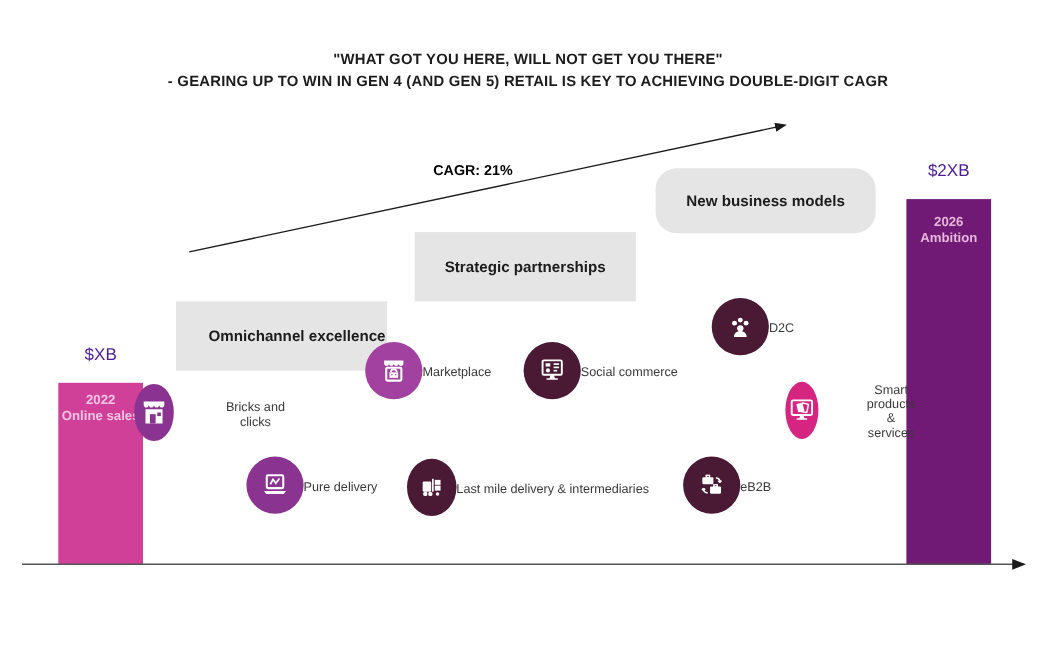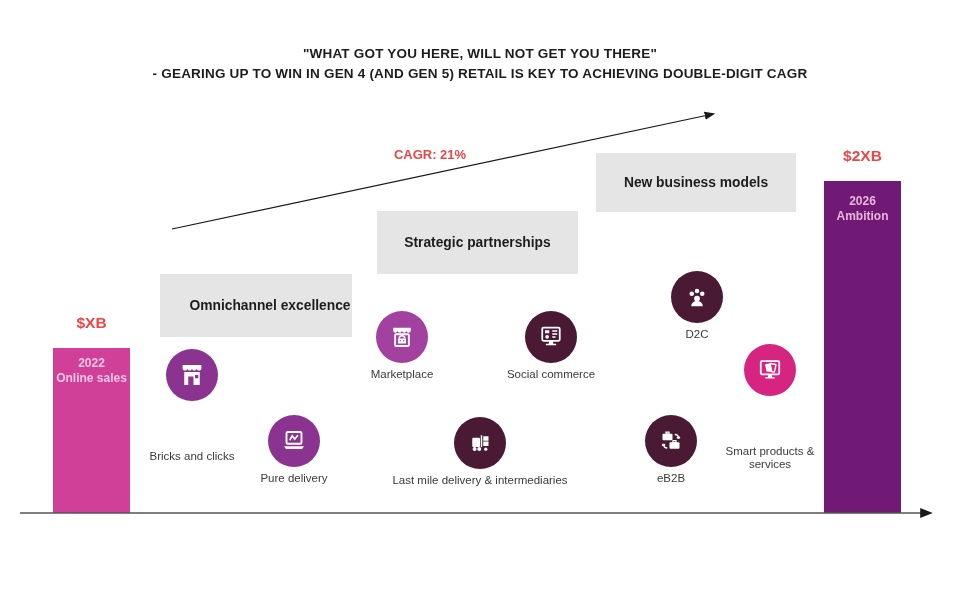--- a/index.html
+++ b/index.html
@@ -6,40 +6,40 @@
   .canvas {
     position:relative; width:960px; height:600px; background:#ffffff;
     font-family:"Liberation Sans", sans-serif; overflow:hidden;
   }
   
   .title { position:absolute; top:44px; left:0; width:100%; text-align:center;
            font-weight:700; font-size:13.5px; line-height:20px; color:#1c1c1c; letter-spacing:.2px; }
   
   .growth-arrow { position:absolute; left:165px; top:104px; width:560px; height:132px; }
   .cagr { position:absolute; left:370px; top:147px; width:120px; text-align:center;
-          font-weight:700; font-size:13px; color:#ef4444; }
+          font-weight:700; font-size:13px; color:#000000; }
   
   .phase { position:absolute; background:#e5e5e5; display:flex; align-items:center; justify-content:center;
            font-weight:700; font-size:13.8px; color:#1c1c1c; }
   .p1 { left:160px; top:274px; width:164px; height:63px;padding-left:28px; }
   .p2 { left:377px; top:211px; width:201px; height:63px; }
-  .p3 { left:596px; top:153px; width:200px; height:59px; }
-  
-  .vlabel { position:absolute; text-align:center; font-weight:700; font-size:15.5px; color:#ef4444; }
+  .p3 { left:596px; top:153px; width:200px; height:59px;border-radius:19px; }
+  
+  .vlabel { position:absolute; text-align:center; font-weight:400; font-size:15.5px; color:#4c1d95; }
   .vl-start { left:53px; top:314px; width:77px;text-align:center; }
   .vl-end   { left:824px; top:147px; width:77px; }
   .bar { position:absolute; width:77px; text-align:center; font-weight:700; font-size:12px; line-height:15px; }
   .bar-start { left:53px; top:348px; height:165px; background:#d04098; color:#f2c6e2; }
   .bar-end   { left:824px; top:181px; height:332px; background:#701a75; color:#e5b8d9; }
   .bar-start .bar-text { padding-top:8px; }
   .bar-end   .bar-text { padding-top:13px; }
   
   .axis { position:absolute; left:0; top:503px; width:950px; height:20px; }
   
-  .item { position:absolute; display:flex; flex-direction:column; align-items:center; }
+  .item { position:absolute; display:flex; align-items:center; }
   .badge { width:52px; height:52px; border-radius:50%; background:var(--c);
            display:flex; align-items:center; justify-content:center; }
   .ilabel { margin-top:5px; font-size:11.5px; line-height:13px; color:#3a3a3a; text-align:center; }
   .nowrap .ilabel { white-space:nowrap; }
   .it-bricks   { --c:#8a3390; left:122px; top:349px; width:140px;gap:44px; }
   .it-pure     { --c:#8a3390; left:224px; top:415px; width:140px; }
   .it-market   { --c:#a2419f; left:332px; top:311px; width:140px; }
   .it-social   { --c:#4a1a35; left:476px; top:311px; width:150px; }
   .it-lastmile { --c:#4a1a35; left:370px; top:417px; width:220px; }
   .it-d2c      { --c:#4a1a35; left:647px; top:271px; width:100px; }

